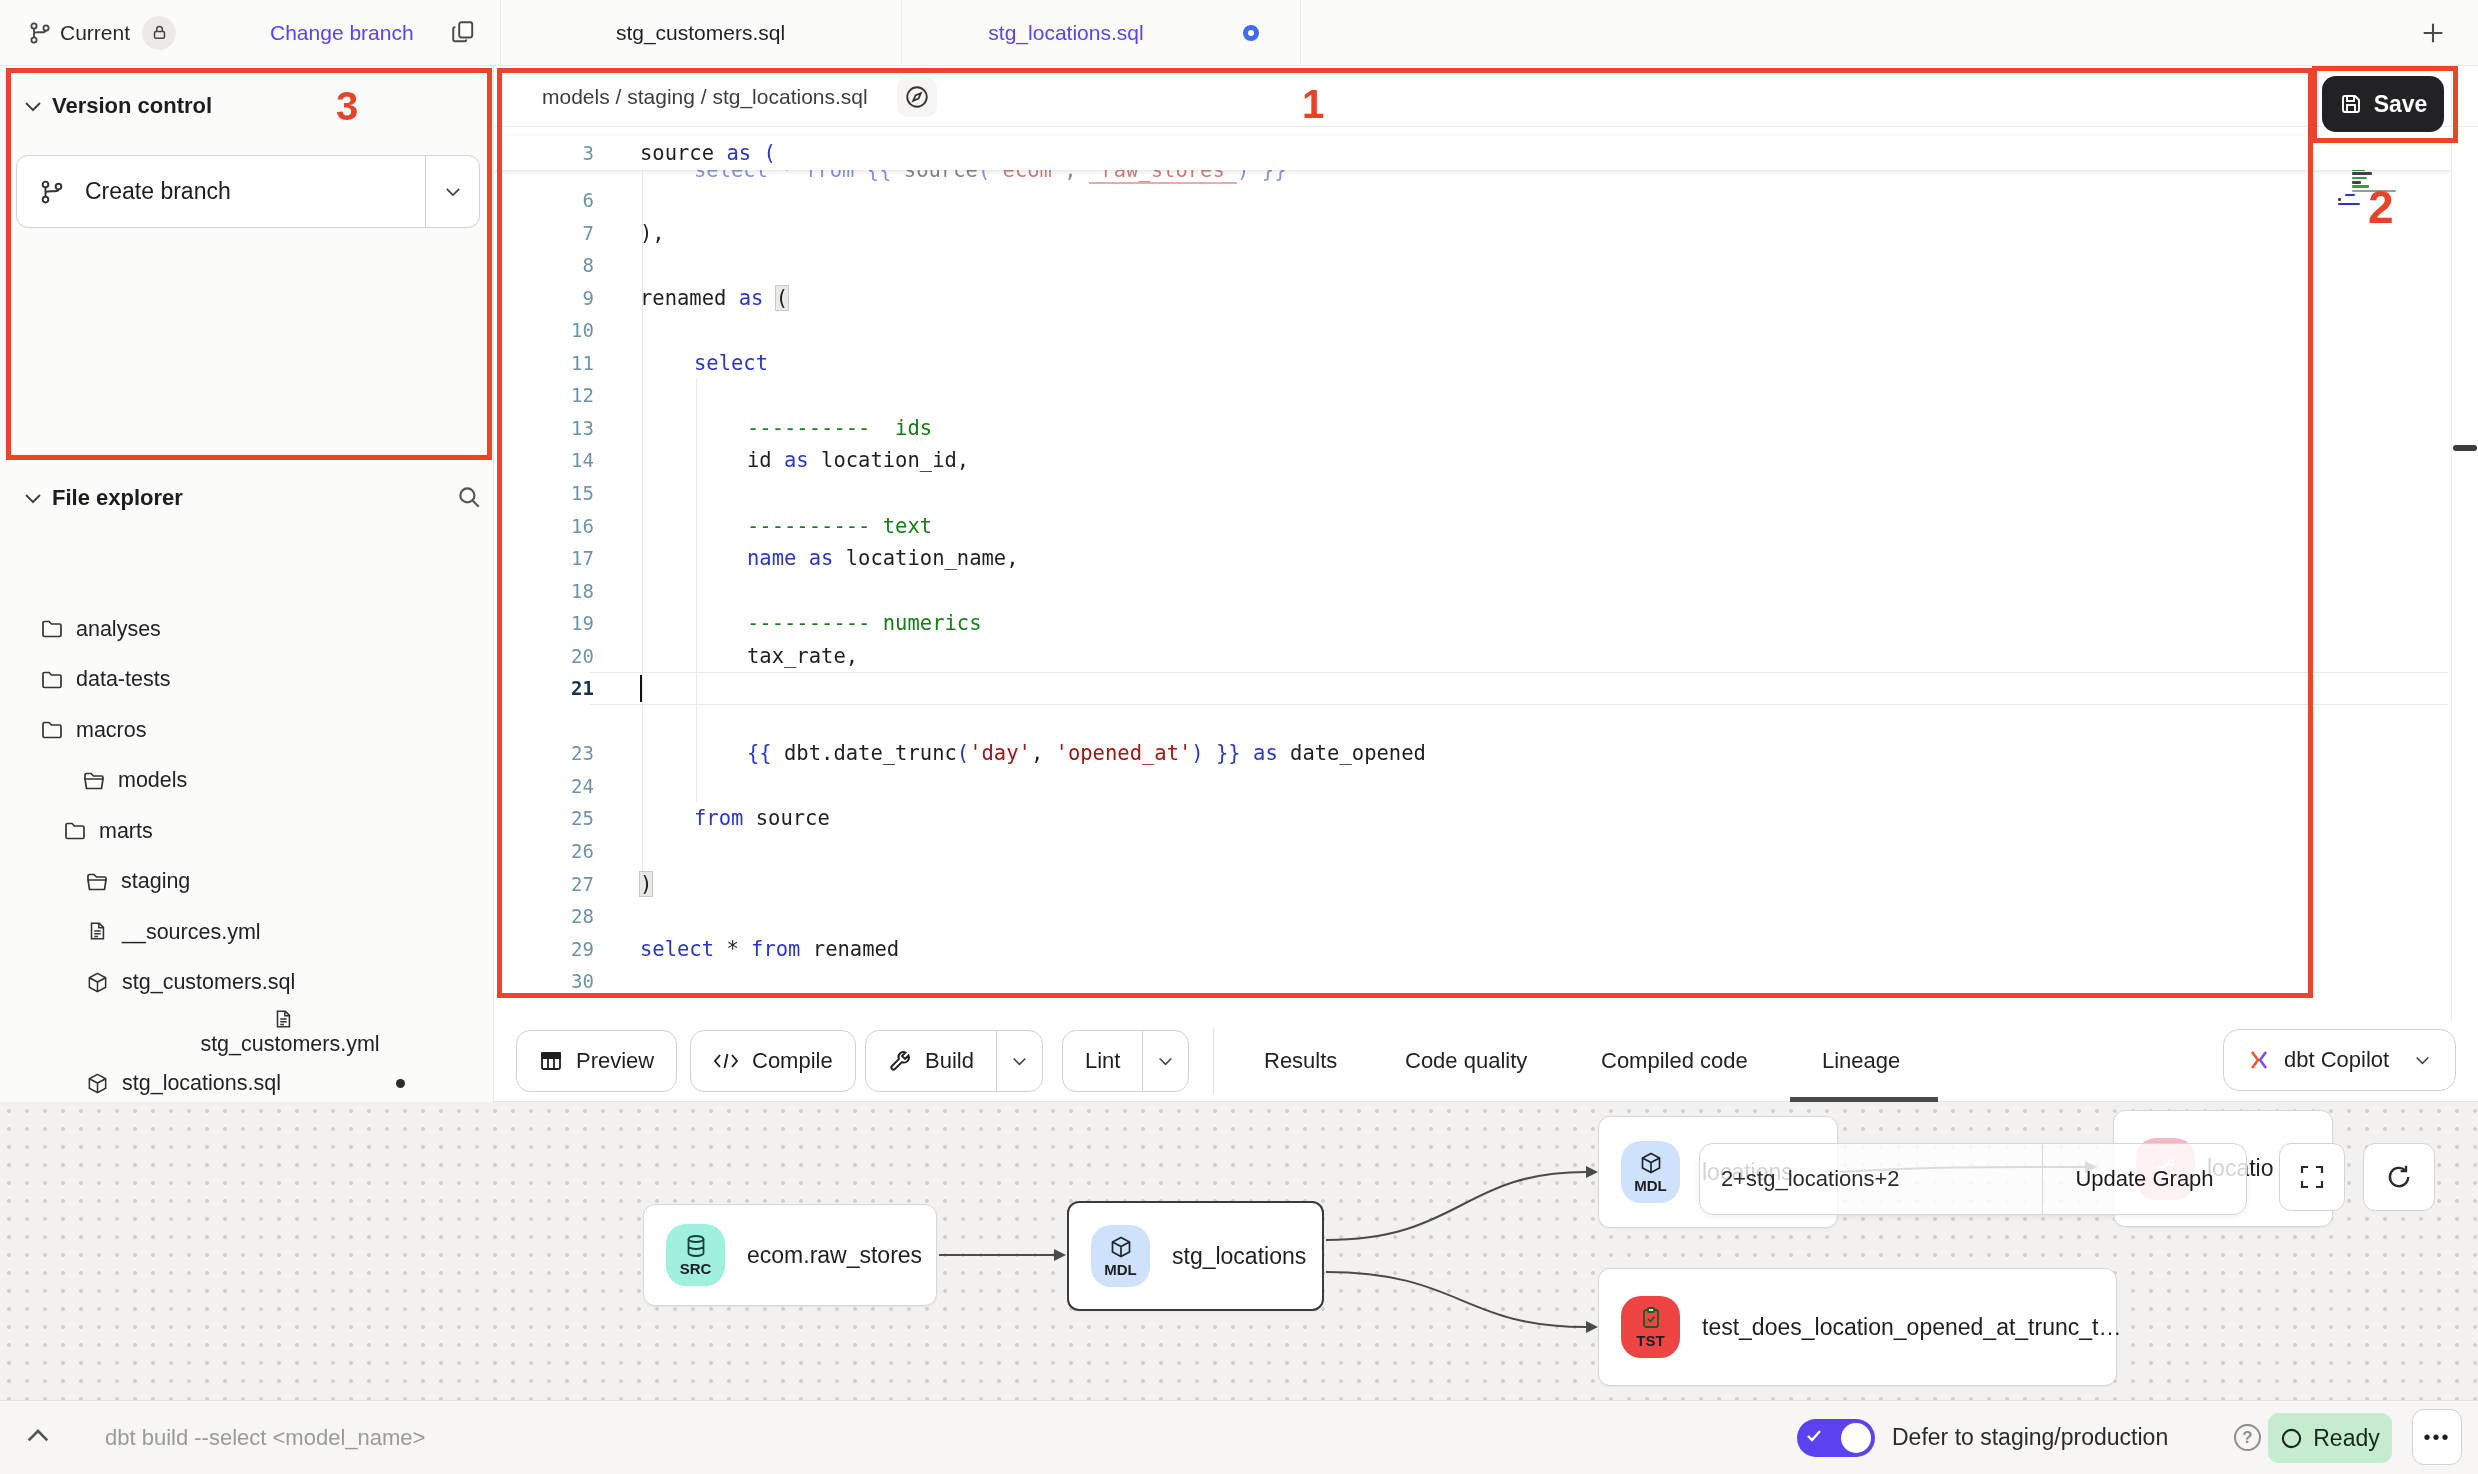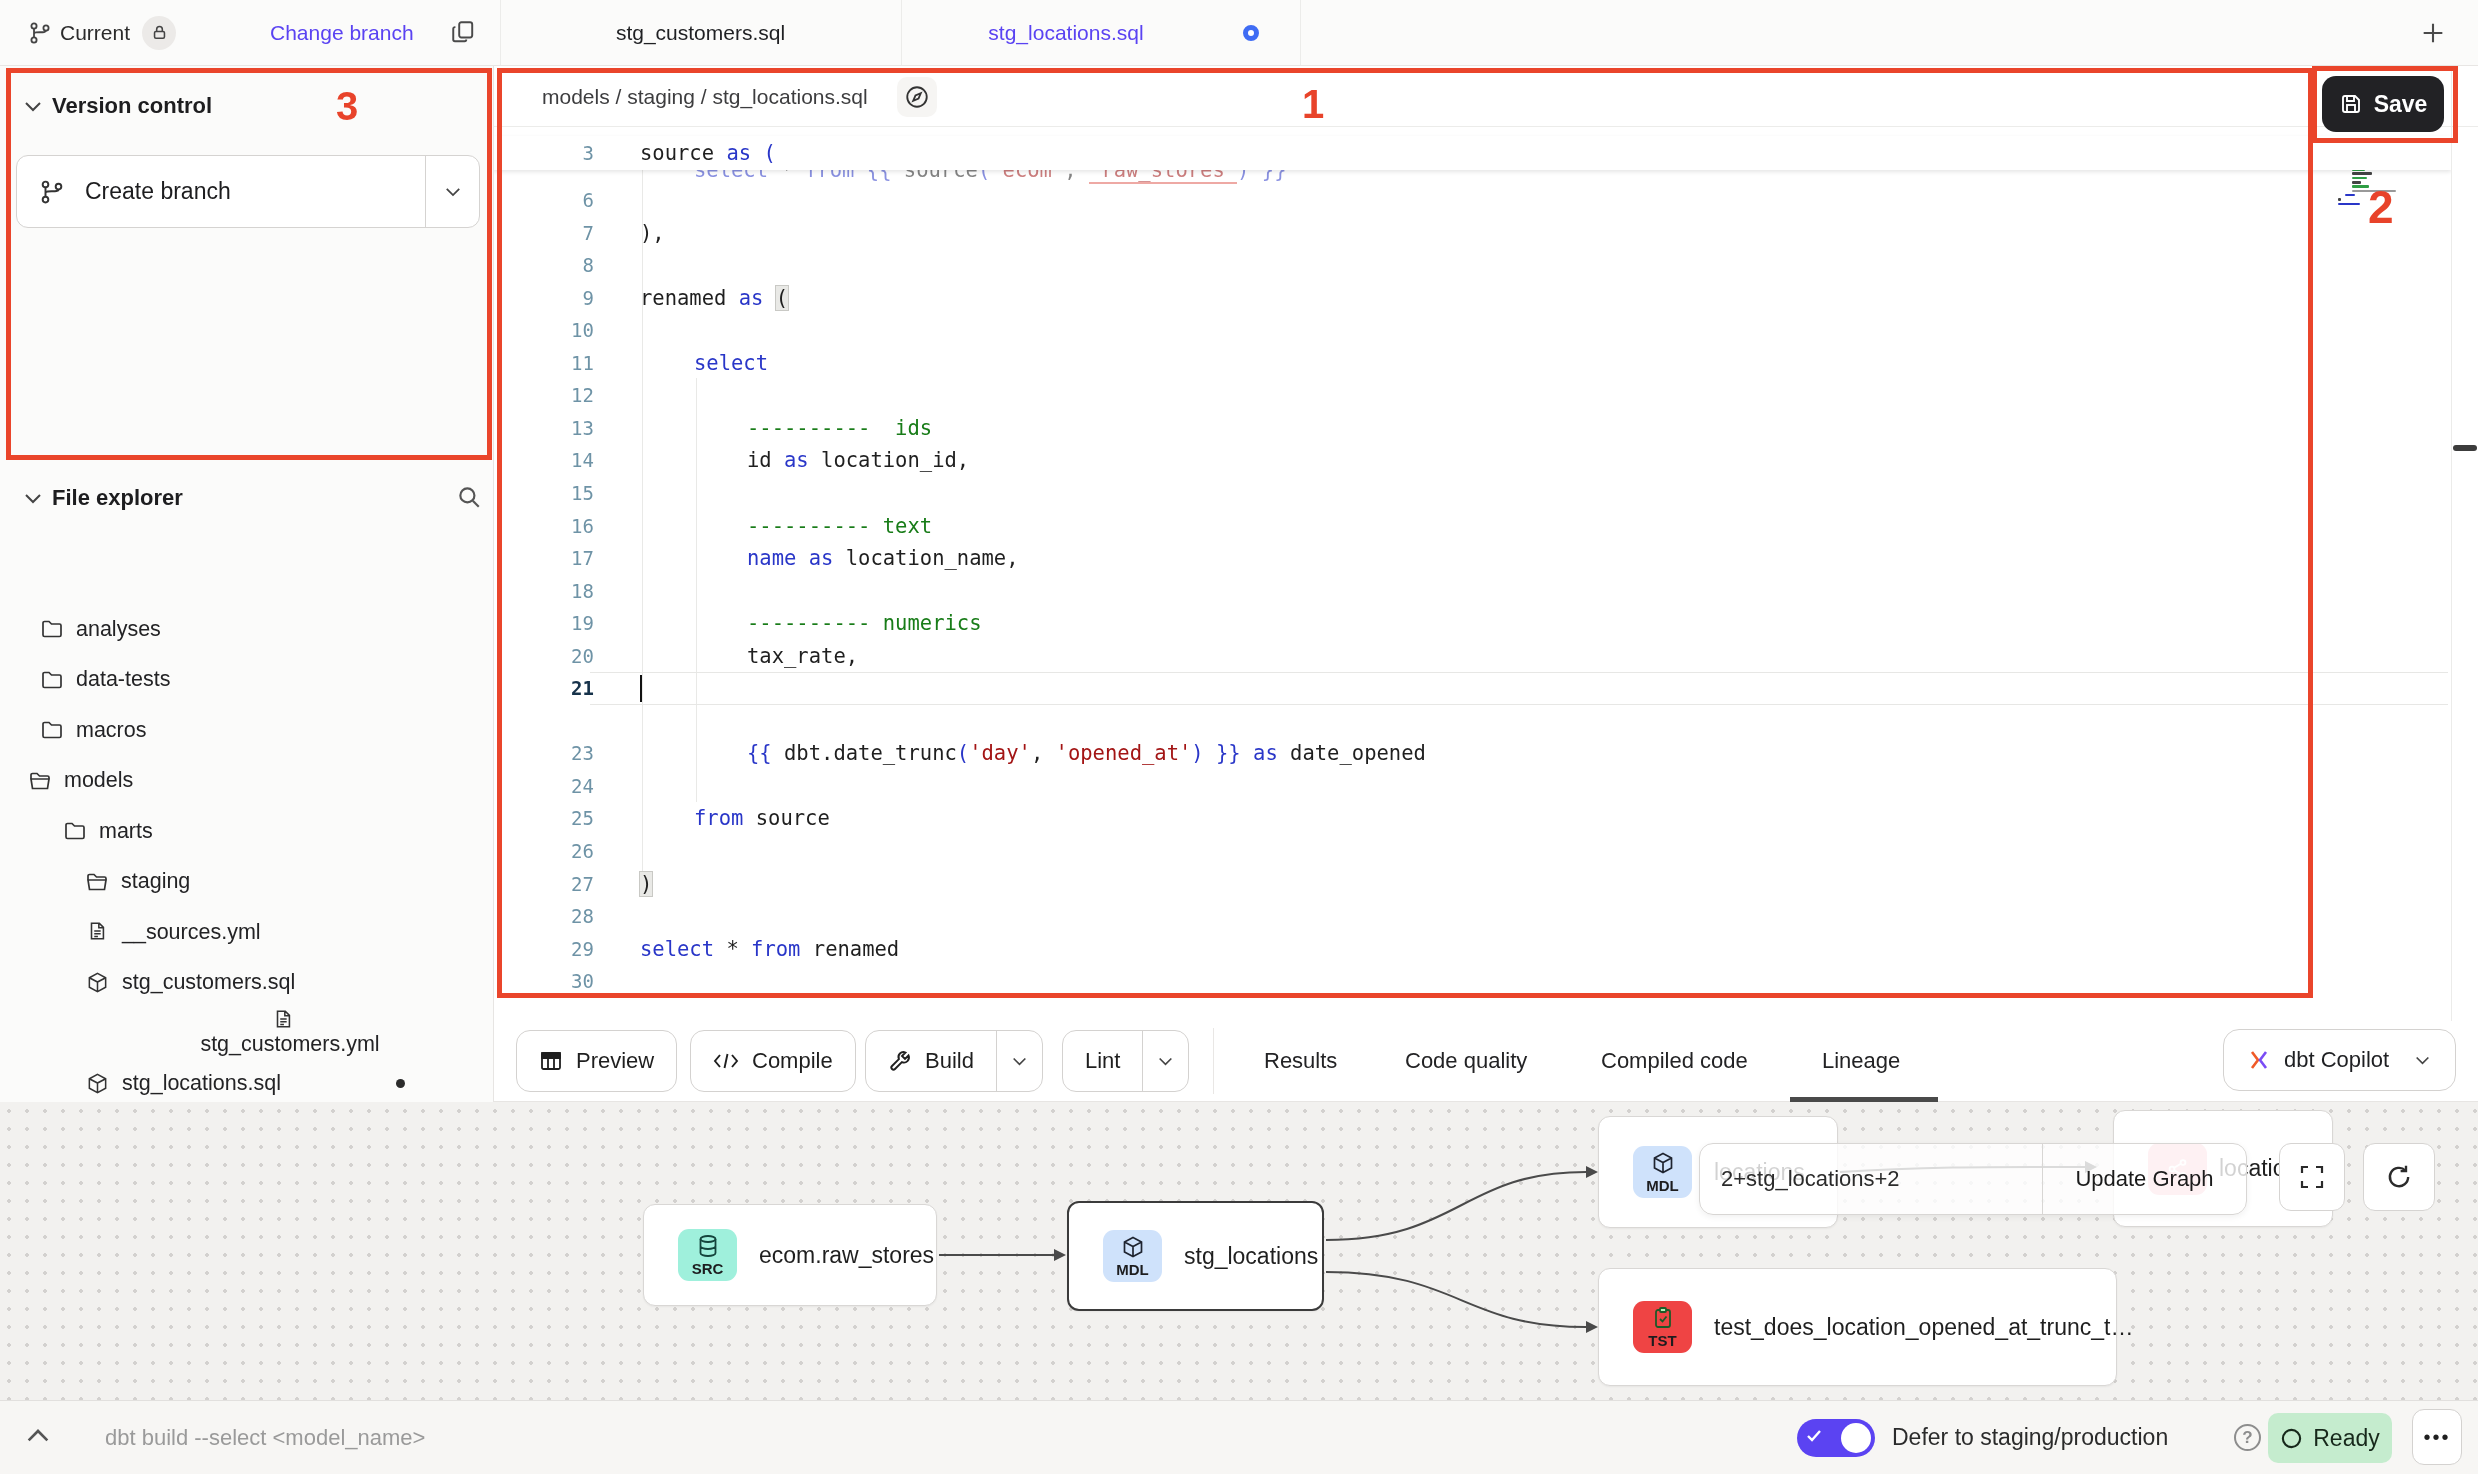--- a/index.html
+++ b/index.html
@@ -66,21 +66,21 @@
   #tb-sep { position:absolute; left:719px; top:7px; width:1px; height:66px; background:#e9e7e5; }
   .res-tab { position:absolute; top:0; height:80px; display:flex; align-items:center; font-size:22px; color:#232325; }
   #lineage-underline { position:absolute; left:1296px; top:76px; width:148px; height:5px; background:#4a4a4a; }
   #copilot-btn { position:absolute; left:1729px; top:8px; width:233px; height:62px; border:1.5px solid #d4d2d0; border-radius:16px; background:#fff; display:flex; align-items:center; gap:12px; padding-left:22px; font-size:22px; font-weight:500; }
 
   
   #lineage { position:absolute; left:0; top:1102px; width:2478px; height:298px; background:#f2f1ef;
     background-image:radial-gradient(#d3d1cf 1.6px, transparent 1.6px); background-size:18px 18px; overflow:hidden; }
   .lnode { position:absolute; background:#fff; border:1.5px solid #d9d7d5; border-radius:12px; box-shadow:0 1px 2px rgba(0,0,0,.05); display:flex; align-items:center; }
   .lnode.selected { border:2.5px solid #3b3b3b; }
-  .badge { width:59px; height:52px; border-radius:11px; margin-left:34px; display:flex; flex-direction:column; align-items:center; justify-content:center; gap:2px; flex:none; }
+  .badge { width:59px; height:62px; border-radius:20px; margin-left:22px; display:flex; flex-direction:column; align-items:center; justify-content:center; gap:2px; flex:none; }
   .badge .blabel { font-size:15px; font-weight:600; color:#1d1d1f; }
   .lnode .nlabel { font-size:23px; color:#1f1f1f; margin-left:22px; white-space:nowrap; }
   #graph-overlay { position:absolute; left:1699px; top:41px; width:548px; height:72px; background:rgba(255,255,255,0.8); border:1px solid #d8d6d4; border-radius:14px; display:flex; box-shadow:0 2px 6px rgba(0,0,0,.06); }
   #graph-search { flex:1; display:flex; align-items:center; padding-left:21px; font-size:22px; color:#2b2b2b; }
   #update-graph-btn { width:204px; border-left:1px solid #d8d6d4; display:flex; align-items:center; justify-content:center; font-size:22px; font-weight:500; color:#1b1b1b; }
   .gbtn { position:absolute; top:41px; height:68px; background:#fff; border:1.5px solid #d6d4d2; border-radius:12px; display:flex; align-items:center; justify-content:center; }
 
   
   #statusbar { position:absolute; left:0; top:1400px; width:2478px; height:74px; background:#f7f6f4; border-top:1px solid #e2e0de; }
   #cmd-text { position:absolute; left:105px; top:0; height:73px; display:flex; align-items:center; font-size:22px; color:#9a9a9a; }
@@ -196,21 +196,21 @@
         <span>data-tests</span>
       </div>
       <div class="tree-row" style="top: 168px; padding-left: 40px;">
         <span class="ticon">
           <svg viewBox="0 0 24 24" width="24" height="24" fill="none" stroke="#333" stroke-width="1.7">
             <path d="M3,6 a1.5,1.5 0 0 1 1.5,-1.5 H9 l2.5,2.5 H19.5 A1.5,1.5 0 0 1 21,8.5 V18 a1.5,1.5 0 0 1 -1.5,1.5 H4.5 A1.5,1.5 0 0 1 3,18 Z"></path>
           </svg>
         </span>
         <span>macros</span>
       </div>
-      <div class="tree-row" style="top: 218.5px; padding-left: 28px;">
+      <div class="tree-row" style="top: 218.5px; padding-left: 54px; margin-left: 28px;">
         <span class="ticon">
           <svg viewBox="0 0 24 24" width="24" height="24" fill="none" stroke="#333" stroke-width="1.7">
             <path d="M3,6 a1.5,1.5 0 0 1 1.5,-1.5 H9 l2.5,2.5 H19.5 A1.5,1.5 0 0 1 21,8.5 V10 H3 Z M3,10 H21 L19.5,19.5 H4.5 Z"></path>
           </svg>
         </span>
         <span>models</span>
       </div>
       <div class="tree-row" style="top: 269px; padding-left: 63px;">
         <span class="ticon">
           <svg viewBox="0 0 24 24" width="24" height="24" fill="none" stroke="#333" stroke-width="1.7">

